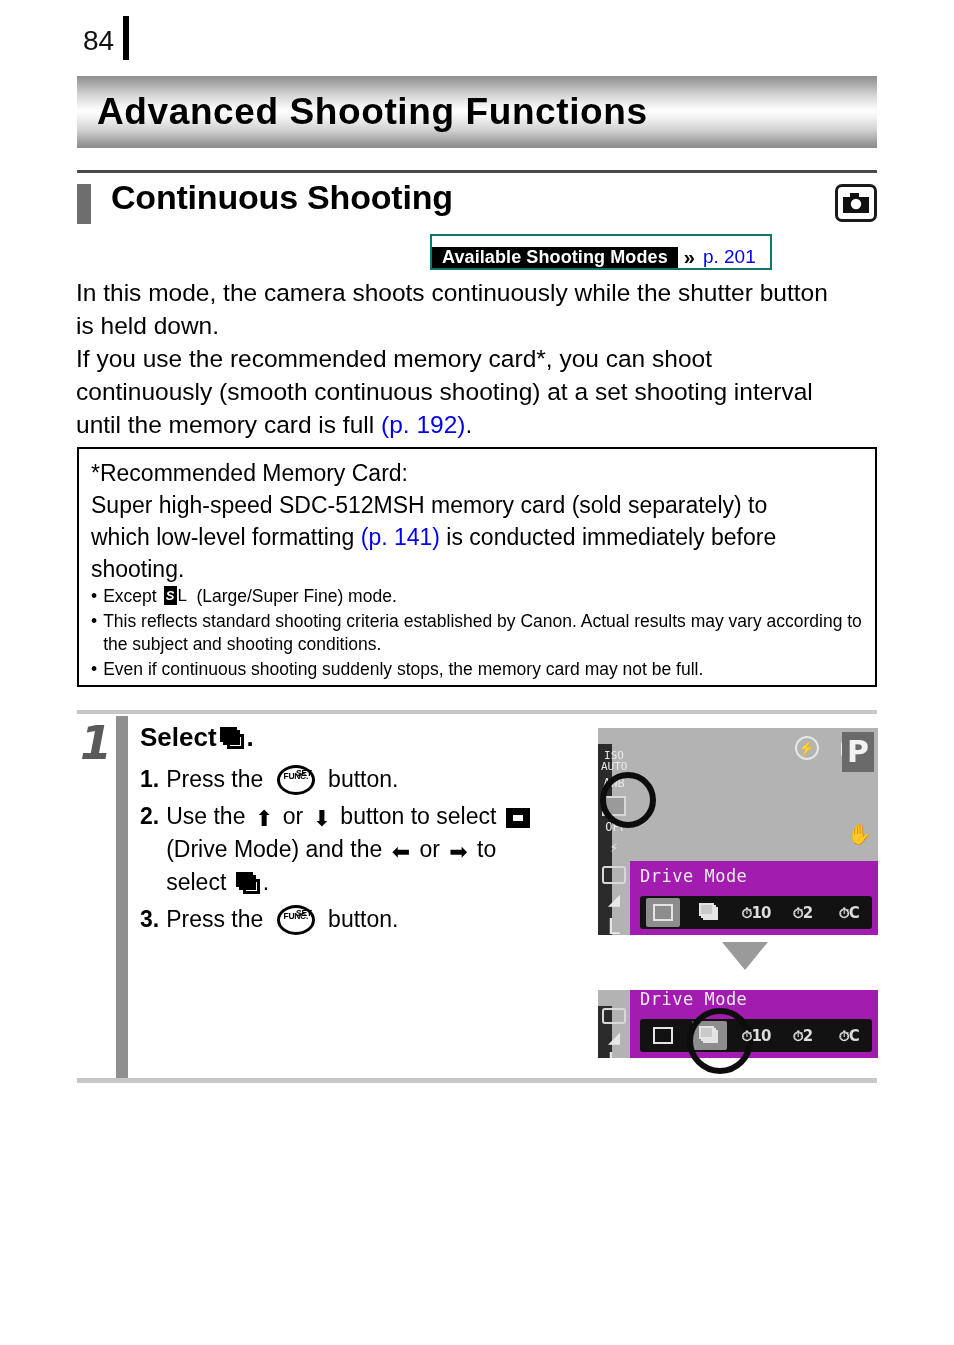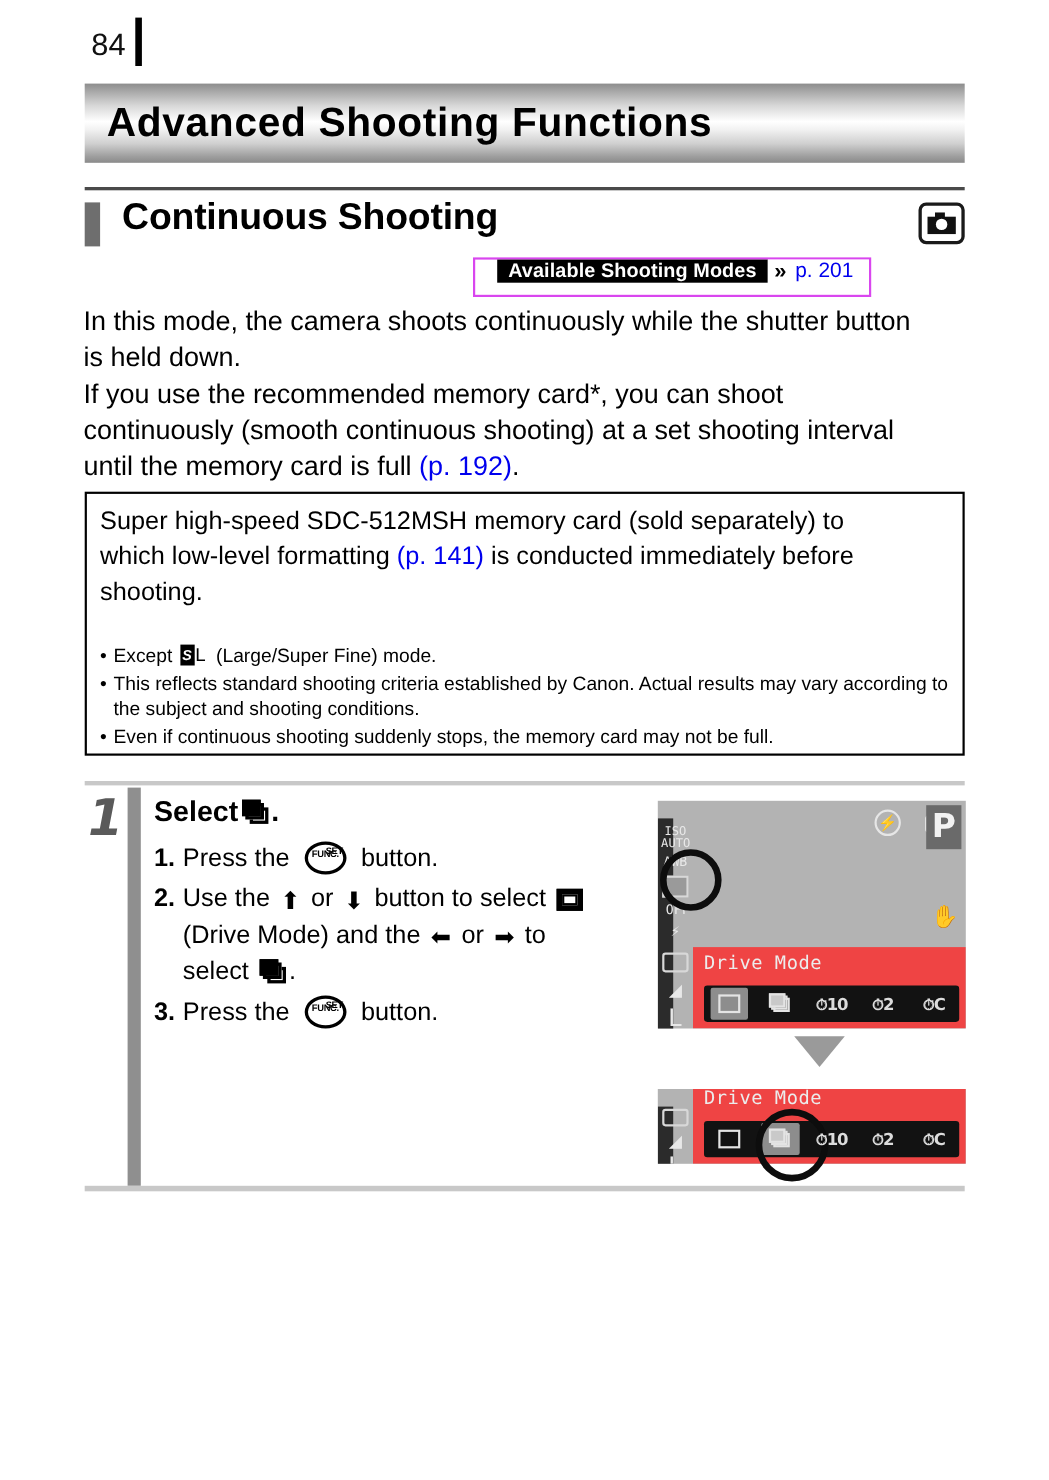--- a/index.html
+++ b/index.html
@@ -93,24 +93,23 @@
     align-items: center;
     justify-content: center;
   }
 
   
   .modes-badge {
     position: absolute;
     left: 430px; top: 234px;
     height: 32px;
     display: flex;
-    align-items: flex-start;
-    border: 2px solid #d946ef;
+    align-items: flex-end;
+    border: 2px solid #0f766e;
     box-sizing: content-box;
-    padding-left: 20px;
   }
   .modes-label {
     background: #000;
     color: #fff;
     font-size: 18px;
     font-weight: bold;
     padding: 0 10px 0 10px;
     display: flex;
     align-items: center;
     letter-spacing: 0.1px;
@@ -406,21 +405,21 @@
     right: 6px; top: 96px;
     color: #f4f4f4;
     font-size: 20px;
     line-height: 20px;
   }
 
   .drive-panel {
     position: absolute;
     left: 0; right: 0; bottom: 0;
     height: 74px;
-    background: #ef4444;
+    background: #a21caf;
   }
   .drive-label {
     position: absolute;
     left: 10px; top: 5px;
     color: #ececec;
     font-family: "DejaVu Sans Mono", monospace;
     font-size: 17px;
     letter-spacing: 0.5px;
   }
   .drive-strip {
@@ -529,20 +528,21 @@
 <div class="body-copy">
   <p>In this mode, the camera shoots continuously while the shutter button</p>
   <p>is held down.</p>
   <p>If you use the recommended memory card*, you can shoot</p>
   <p>continuously (smooth continuous shooting) at a set shooting interval</p>
   <p><span>until the memory card is full </span><span class="lnk">(p. 192)</span><span>.</span></p>
 </div>
 
 <div class="note-box">
   <div class="note-main">
+    <div>*Recommended Memory Card:</div>
     <div>Super high-speed SDC-512MSH memory card (sold separately) to</div>
     <div><span>which low-level formatting </span><span class="lnk">(p. 141)</span><span> is conducted immediately before</span></div>
     <div>shooting.</div>
   </div>
 
   <div class="note-bullets">
     <div class="bullet-line">
       <span class="bdot">•</span>
       <span class="btext"><span>Except </span><span class="icon-sl"><span class="sq">S</span><span class="el">L</span></span><span> (Large/Super Fine) mode.</span></span>
     </div>

